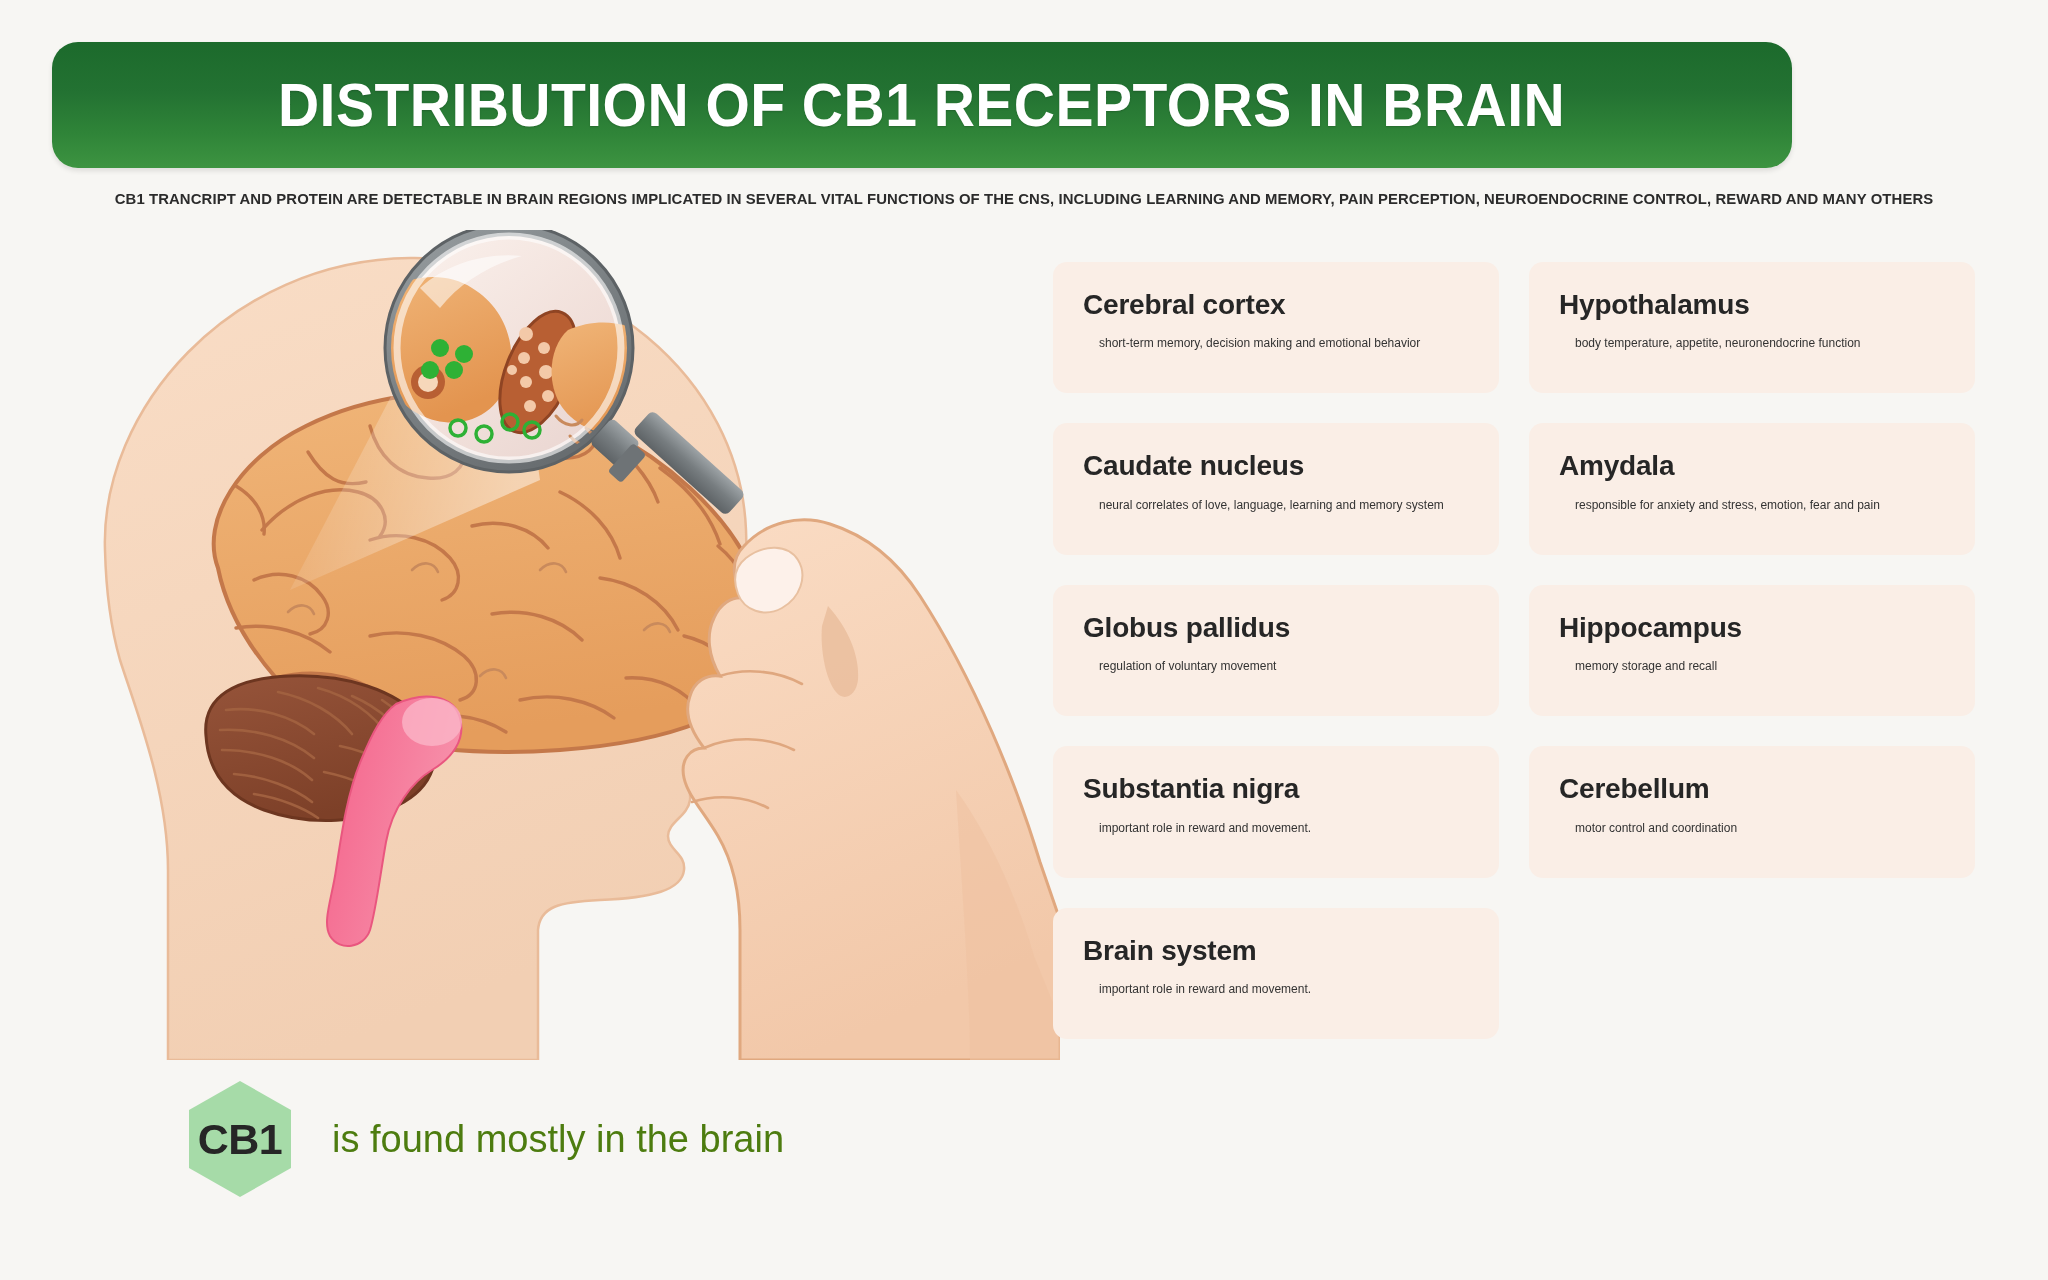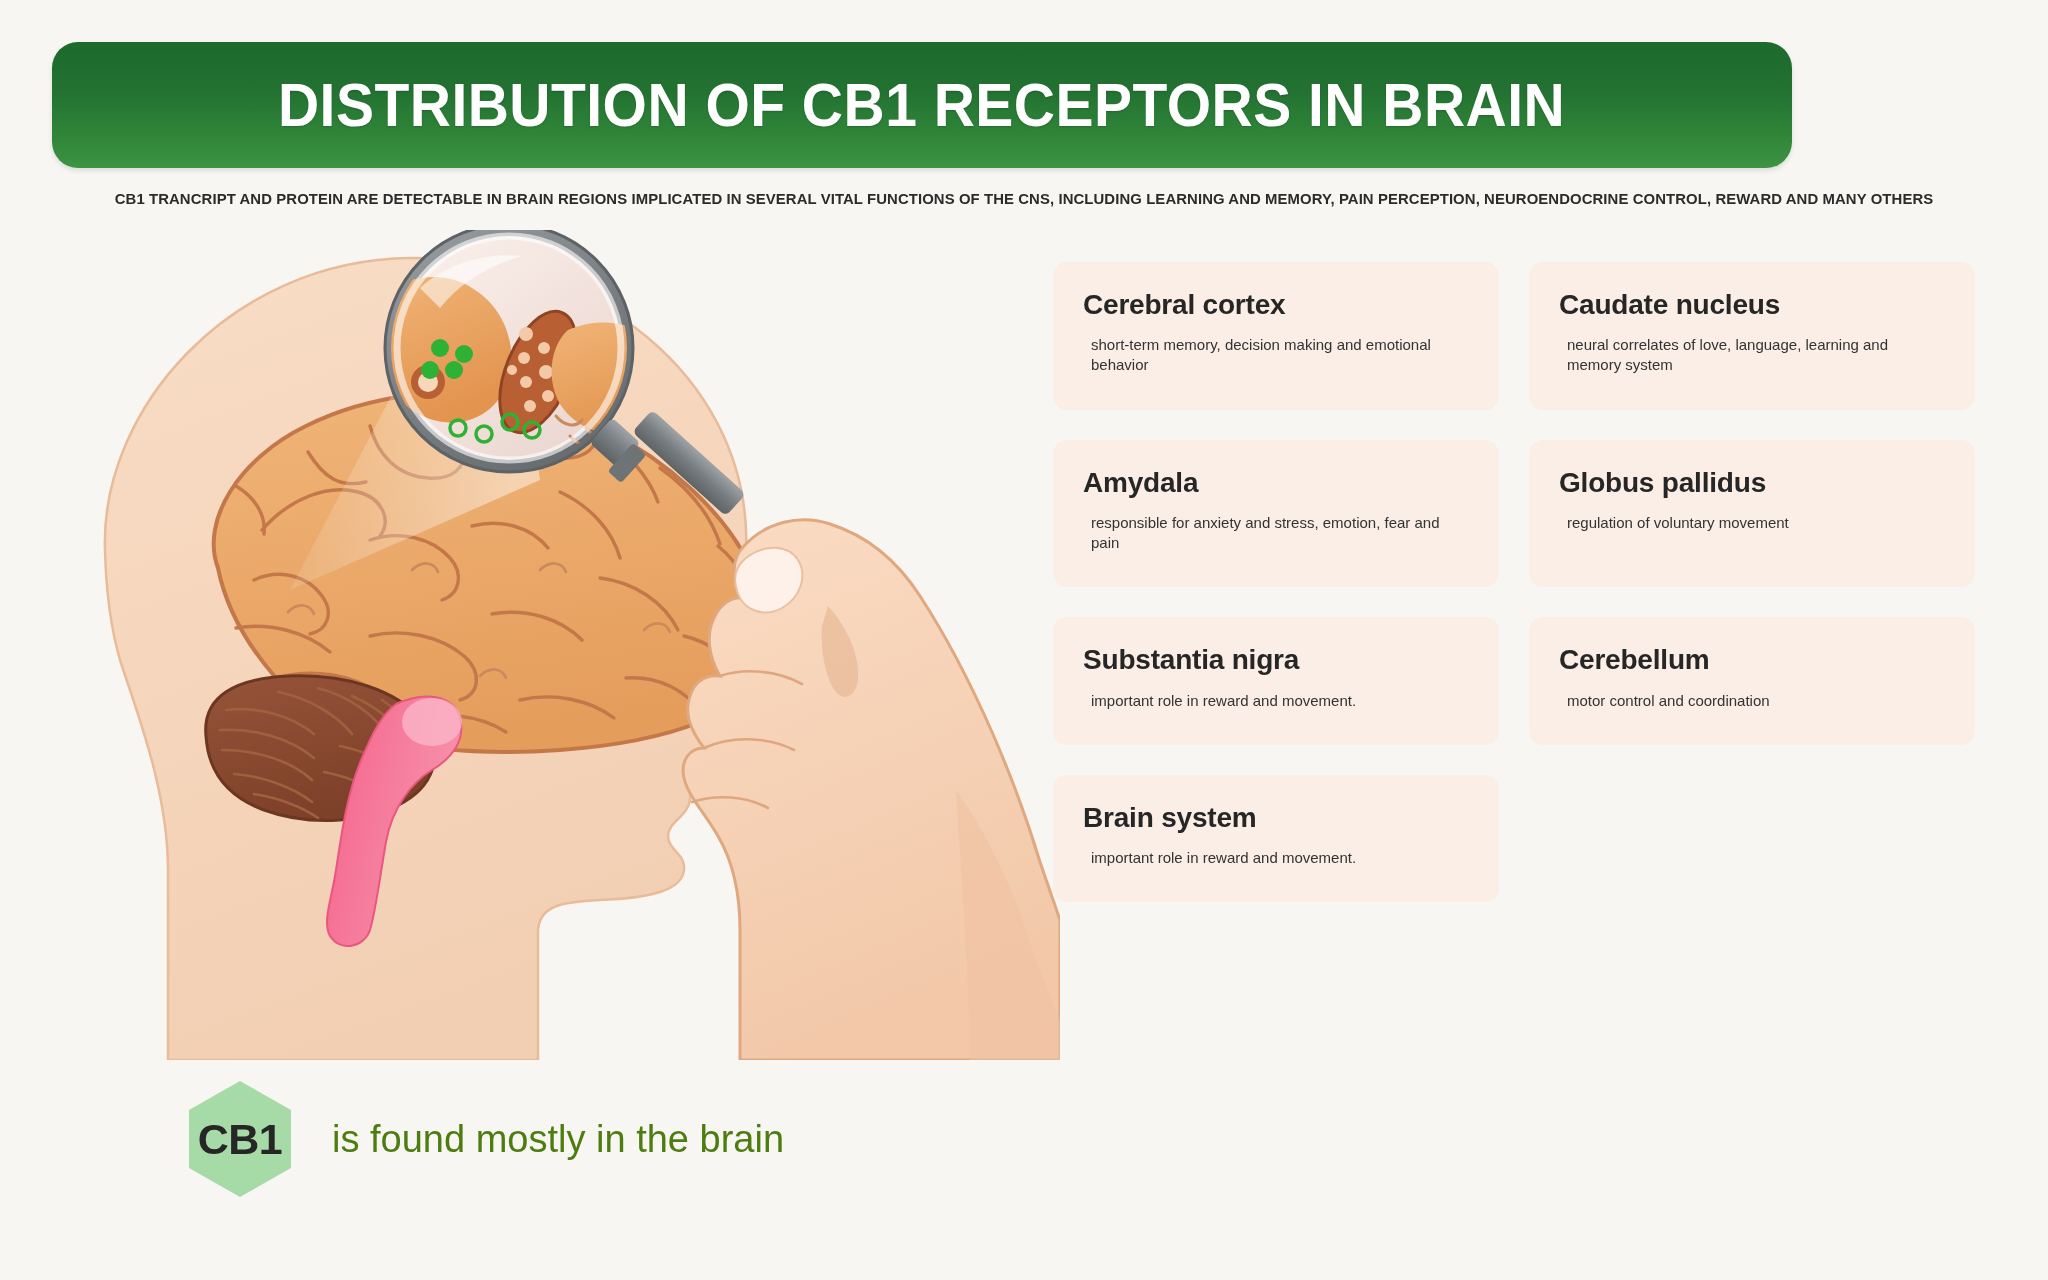--- a/index.html
+++ b/index.html
@@ -119,24 +119,24 @@
   }
   .region-title {
     font-size: 28px;
     font-weight: bold;
     color: #262626;
     margin: 0 0 16px 0;
     line-height: 1.05;
     letter-spacing: -0.2px;
   }
   .region-desc {
-    font-size: 15px;
+    font-size: 12px;
     color: #333333;
     line-height: 1.34;
-    margin: 8px;
+    margin: 16px;
     max-width: 380px;
   }
 </style>
 </head>
 <body>
 
 <div class="header-banner">
   <div class="header-title">DISTRIBUTION OF CB1 RECEPTORS IN BRAIN</div>
 </div>
 
@@ -415,37 +415,45 @@
   <div class="cb1-caption">is found mostly in the brain</div>
 </div>
 
 <div class="card-grid">
 
   <div class="region-card">
     <div class="region-title">Cerebral cortex</div>
     <div class="region-desc">short-term memory, decision making and emotional behavior</div>
   </div>
 
+  <div class="region-card">
+    <div class="region-title">Hypothalamus</div>
+    <div class="region-desc">body temperature, appetite, neuronendocrine function</div>
+  </div>
 
   <div class="region-card">
     <div class="region-title">Caudate nucleus</div>
     <div class="region-desc">neural correlates of love, language, learning and memory system</div>
   </div>
 
 
   <div class="region-card">
     <div class="region-title">Amydala</div>
     <div class="region-desc">responsible for anxiety and stress, emotion, fear and pain</div>
   </div>
 
   <div class="region-card">
     <div class="region-title">Globus pallidus</div>
     <div class="region-desc">regulation of voluntary movement</div>
   </div>
 
+  <div class="region-card">
+    <div class="region-title">Hippocampus</div>
+    <div class="region-desc">memory storage and recall</div>
+  </div>
 
   <div class="region-card">
     <div class="region-title">Substantia nigra</div>
     <div class="region-desc">important role in reward and movement.</div>
   </div>
 
   <div class="region-card">
     <div class="region-title">Cerebellum</div>
     <div class="region-desc">motor control and coordination</div>
   </div>

